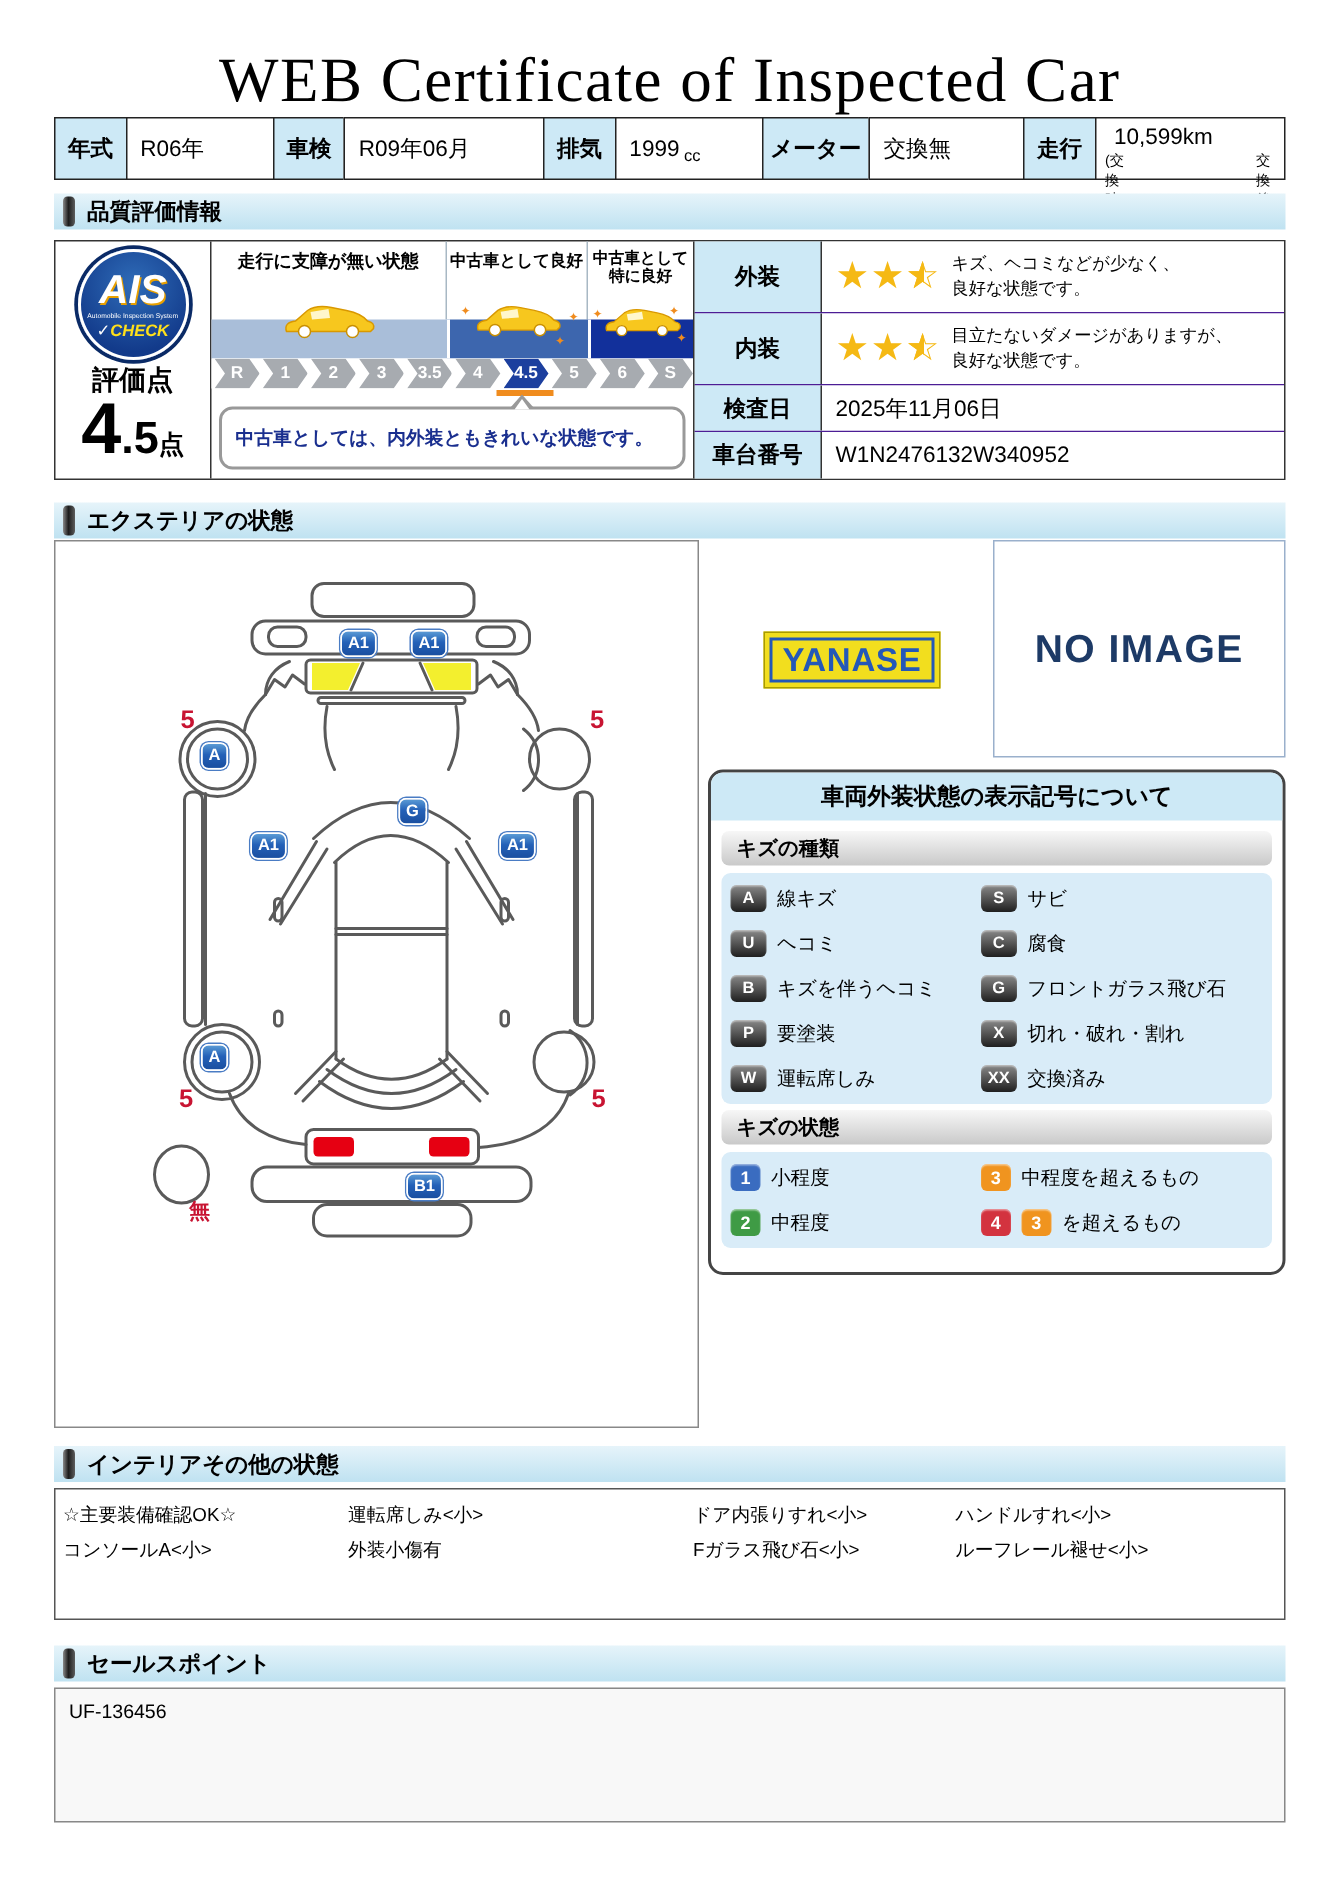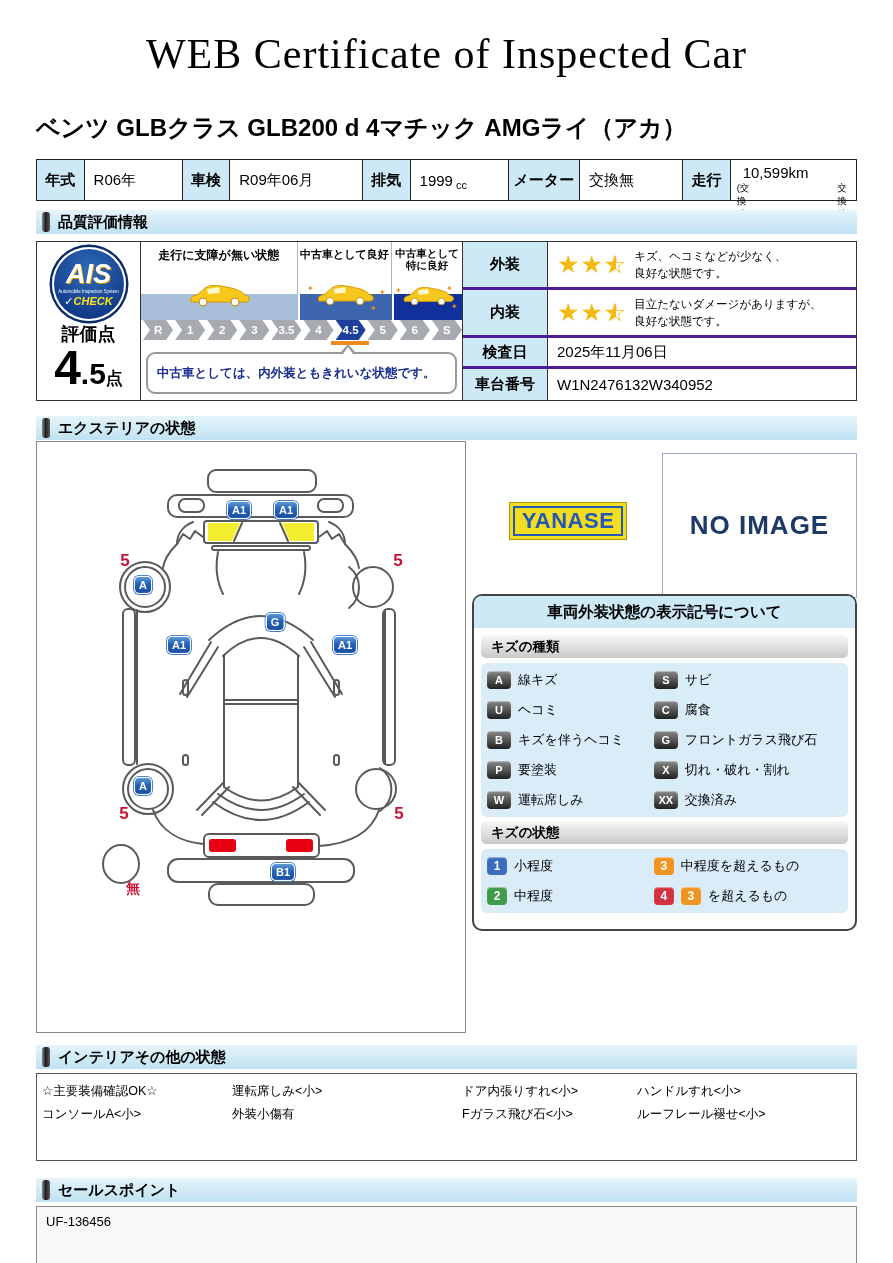--- a/index.html
+++ b/index.html
@@ -72,21 +72,21 @@
   .scale-mark{position:absolute;top:99px;left:190px;width:38px;height:4px;background:#f08c1e}
   .caret-o{position:absolute;top:102px;left:199px;width:0;height:0;z-index:2;
     border-left:8px solid transparent;border-right:8px solid transparent;border-bottom:9px solid #999}
   .caret-i{position:absolute;top:105px;left:202px;width:0;height:0;z-index:3;
     border-left:5px solid transparent;border-right:5px solid transparent;border-bottom:7px solid #fff}
   .comment{position:absolute;top:110px;left:5px;right:5px;bottom:6px;border:2px solid #999;border-radius:9px;
     background:#fff;display:flex;align-items:center;padding-left:9px;
     font-size:12.5px;font-weight:bold;color:#1a2f8f}
 
   .right-cell{flex:1;display:flex;flex-direction:column}
-  .qrow{display:flex;border-bottom:3px solid #4c1d95;height:48px}
+  .qrow{display:flex;border-bottom:1px solid #4c1d95;height:48px}
   .qrow.small{height:31px}
   .qrow:last-child{border-bottom:none;flex:1}
   .qlabel{width:85px;background:#cde9f6;font-weight:bold;font-size:15px;border-right:1px solid #333;
     display:flex;align-items:center;justify-content:center}
   .qval{flex:1;display:flex;align-items:center;padding-left:9px;font-size:15px;background:#fff}
   .stars{font-size:25px;color:#f5b914;letter-spacing:1px;margin-right:7px;line-height:1}
   .st{display:inline-block}
   .st.half{position:relative}
   .st.half .hf{position:absolute;left:0;top:0;width:54%;overflow:hidden}
   .qtext{font-size:11.5px;line-height:1.4}
@@ -99,21 +99,21 @@
     box-shadow:0 0 0 1px #4a7cc4;border-radius:5px;color:#fff;font-weight:bold;font-size:11px;
     padding:2px 4px;min-width:14px;text-align:center;line-height:1.1}
   .marker.count{color:#c81432;font-weight:bold;font-size:17px}
   .marker.nolabel{color:#c81432;font-weight:bold;font-size:14px}
 
   .ext-right{width:385px;margin-left:6px;position:relative;height:490px}
   .yanase{position:absolute;left:37px;top:61px;width:118px;height:38px;background:#f2de1e;
     border:1px solid #a89a00;display:flex;align-items:center;justify-content:center;padding:3px}
   .yanase-inner{width:100%;height:100%;border:2px solid #2458b8;display:flex;align-items:center;justify-content:center;
     color:#2458b8;font-weight:900;font-size:22px;letter-spacing:.5px}
-  .no-image-box{position:absolute;left:190px;top:12px;width:195px;height:145px;border:1px solid #9ab0cc;
+  .no-image-box{position:absolute;left:190px;top:0;width:195px;height:145px;border:1px solid #9ab0cc;
     display:flex;align-items:center;justify-content:center;background:#fff}
   .no-image-text{color:#1d3a66;font-weight:bold;font-size:26px;letter-spacing:1px}
 
   .legend-panel{position:absolute;left:0;top:153px;width:385px;height:337px;border:2px solid #444;
     border-radius:10px;background:#fff;overflow:hidden}
   .legend-header{height:32px;background:#cde9f6;display:flex;align-items:center;justify-content:center;
     font-weight:bold;font-size:15.5px}
   .legend-body{padding:4px 7px}
   .lbar{height:23px;background:linear-gradient(#f7f7f7,#c9c9c9);border-radius:5px;display:flex;align-items:center;
     padding-left:10px;font-size:13.5px;font-weight:bold;margin:3px 0 5px}
@@ -133,21 +133,20 @@
   .sales-box{border:1px solid #888;height:90px;margin-top:4px;background:#f8f8f8;padding:7px 9px;font-size:13px}
   .mt15{margin-top:15px}.mt12{margin-top:12px}.mt17{margin-top:17px}
 </style>
 </head>
 <body>
 
 <div class="page">
   <h1 class="cert-title">WEB Certificate of Inspected Car</h1>
 
   <div class="content">
-    <h2 class="car-name">ベンツ GLBクラス GLB200 d 4マチック AMGライ（アカ）</h2>
 
     <div class="spec-table">
       <div class="sl w48">年式</div>
       <div class="sv w100">R06年</div>
       <div class="sl w48">車検</div>
       <div class="sv w135">R09年06月</div>
       <div class="sl w48">排気</div>
       <div class="sv w100">
         <span>1999</span>
         <span class="unit">cc</span>

